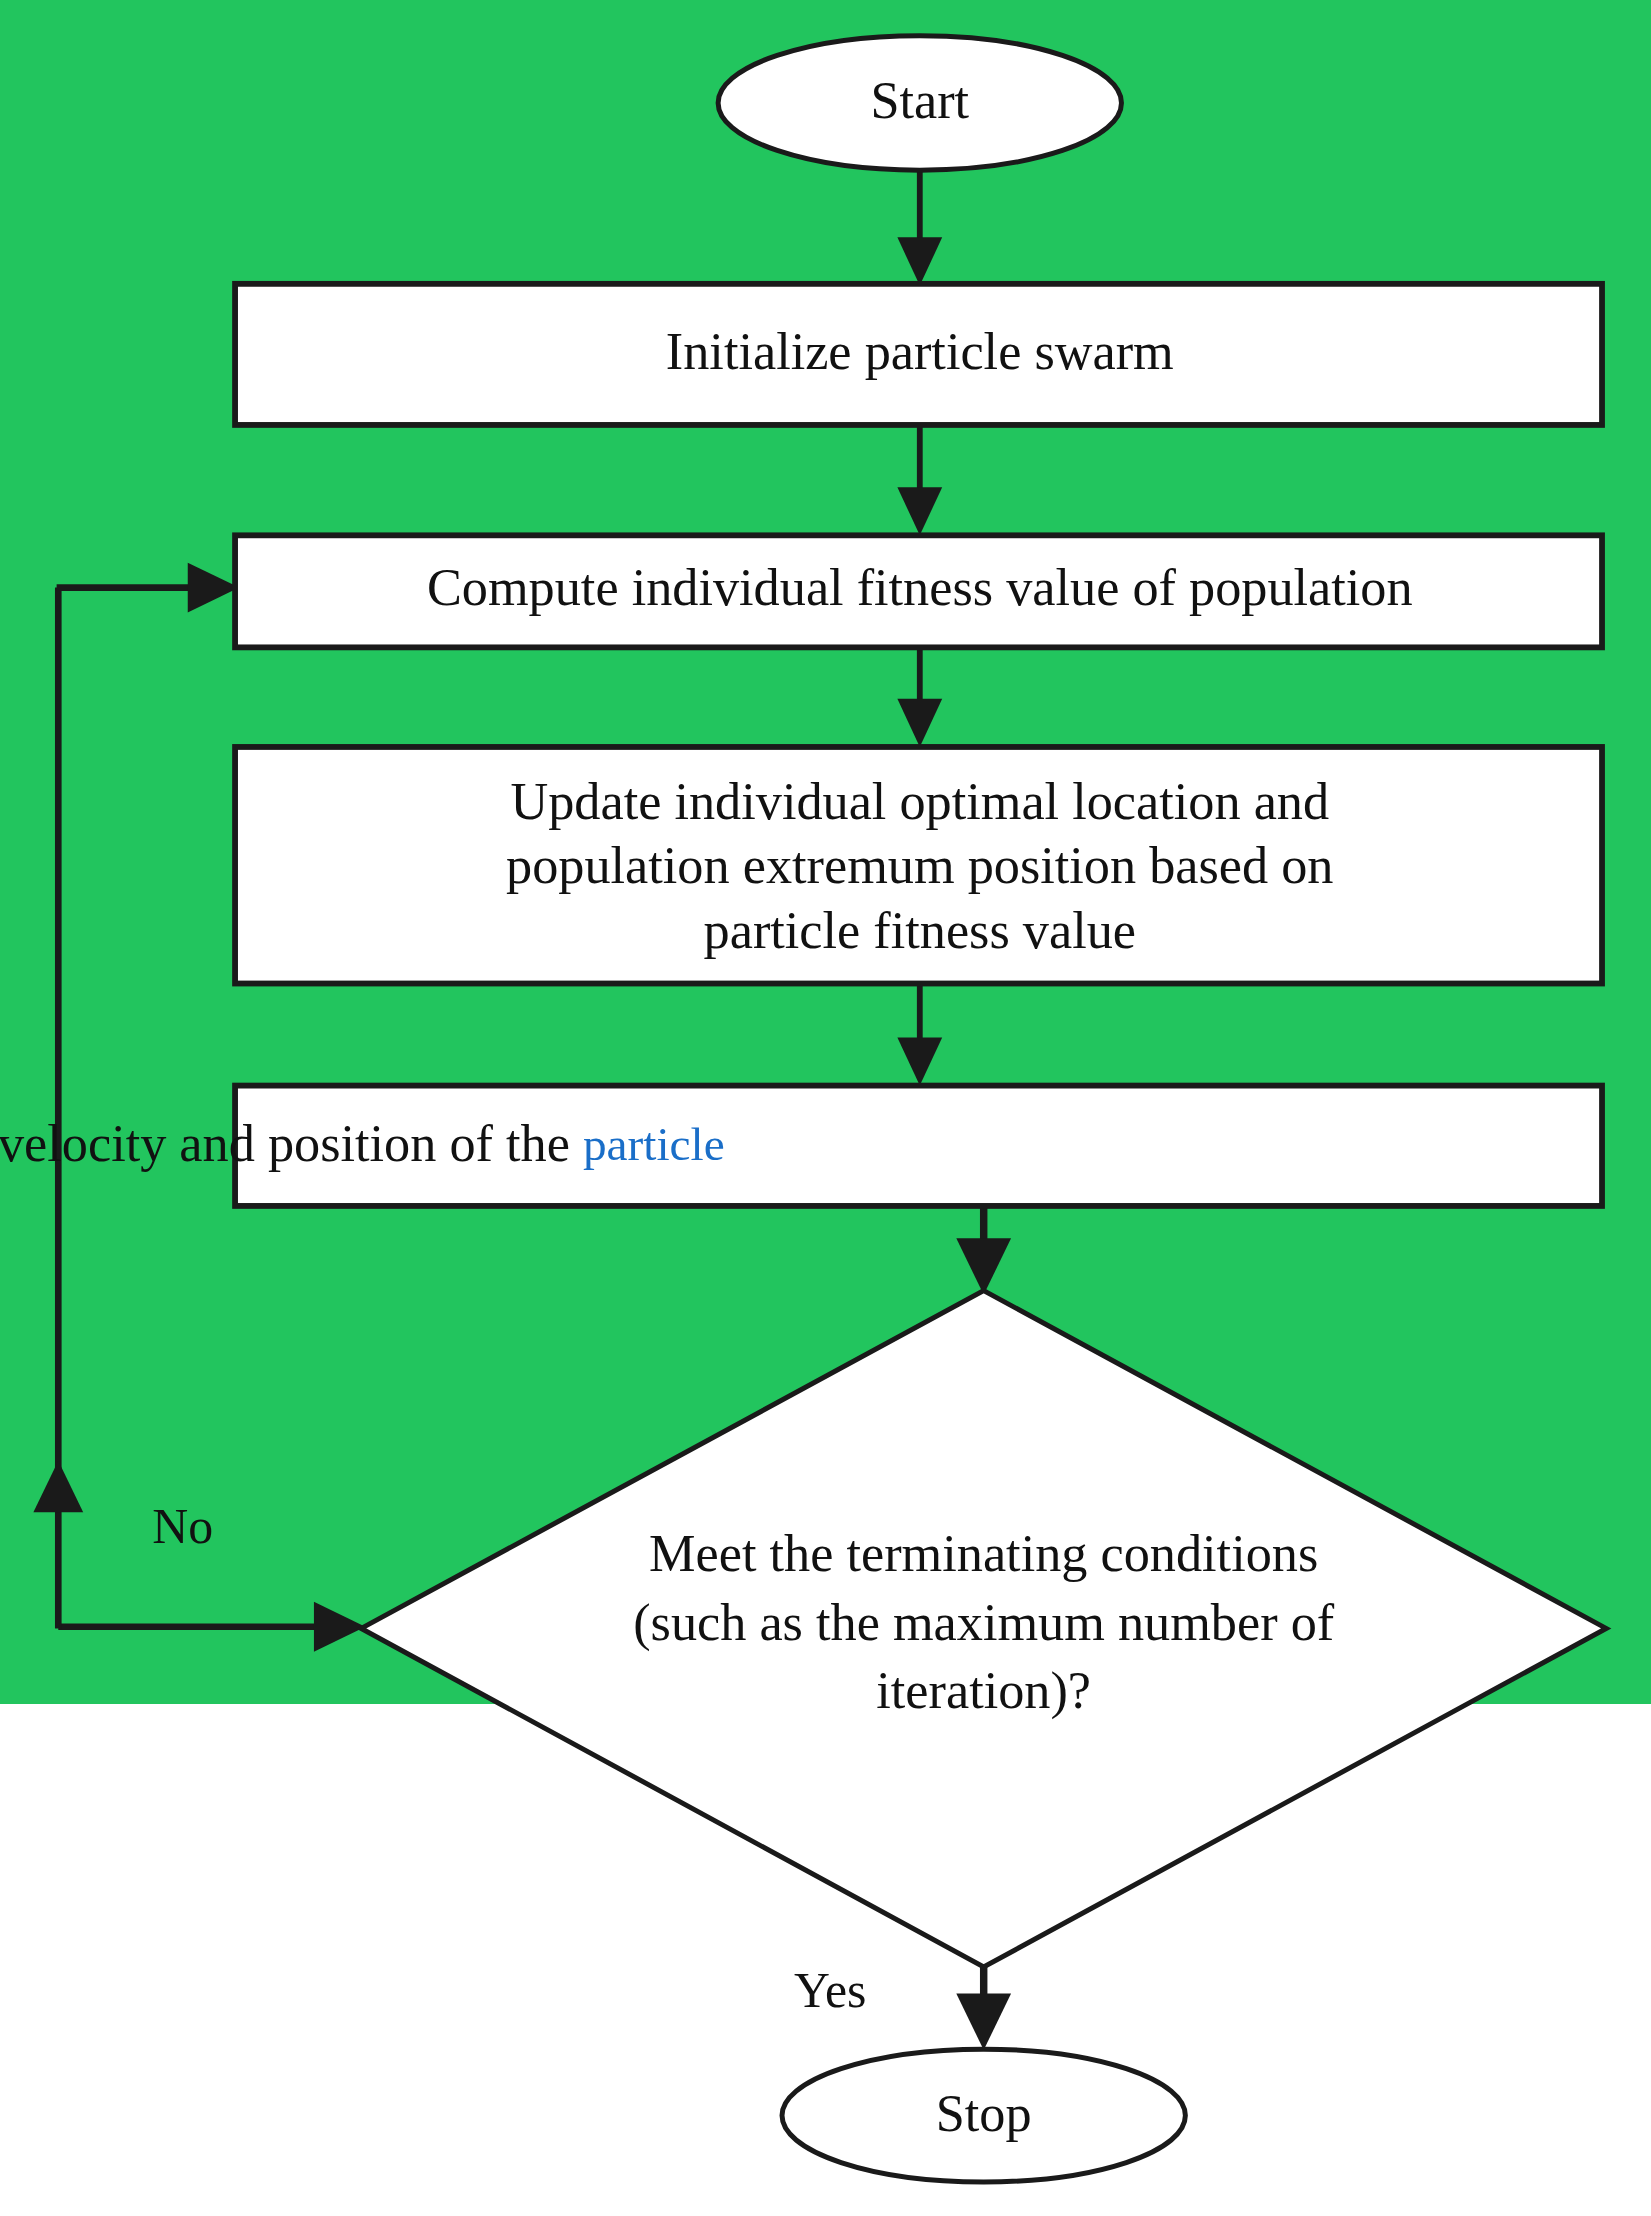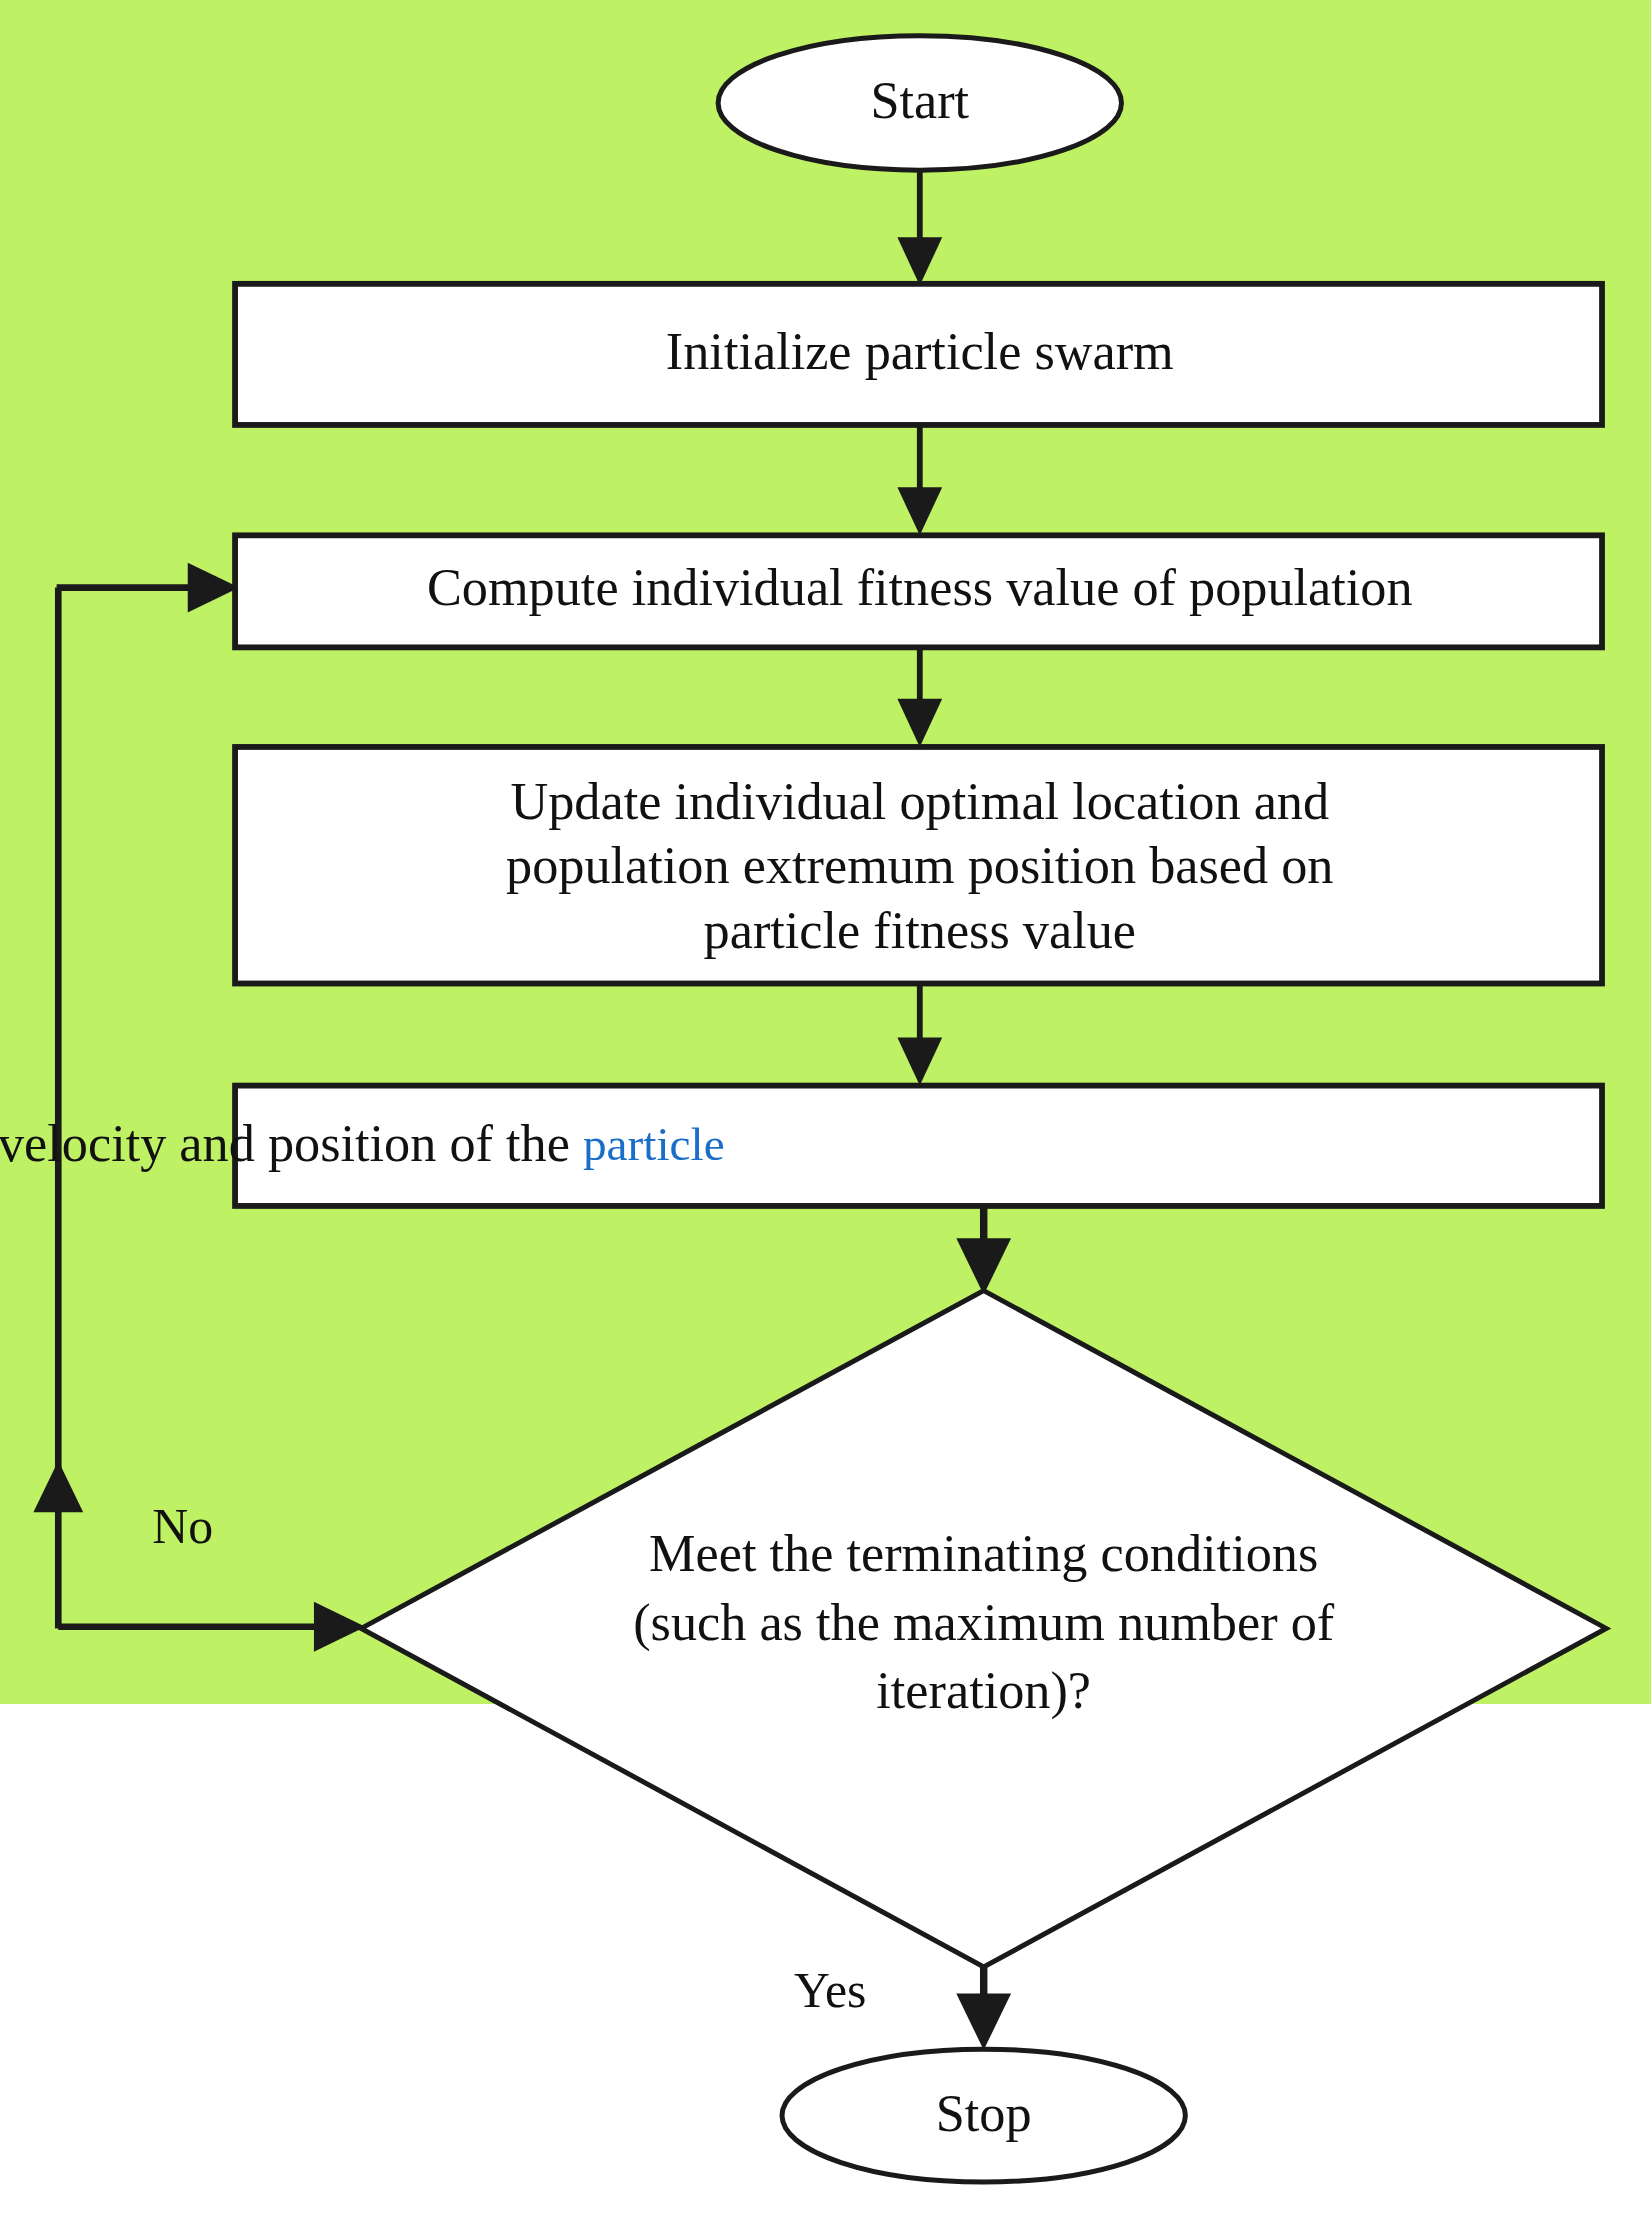--- a/index.html
+++ b/index.html
@@ -10,21 +10,21 @@
   body {
     width: 1652px;
     height: 2216px;
     font-family: "Liberation Serif", "DejaVu Serif", serif;
     overflow: hidden;
   }
   #flowchart-root {
     position: relative;
     width: 1652px;
     height: 1704px;
-    background: #bef264;
+    background: #22c55e;
   }
   svg#flow-svg {
     display: block;
     width: 1652px;
     height: 2216px;
   }
   .node-text {
     font-family: "Liberation Serif", "DejaVu Serif", serif;
     fill: #111111;
     text-anchor: middle;

